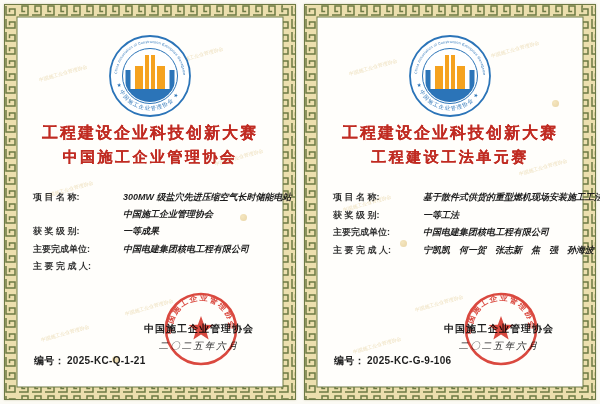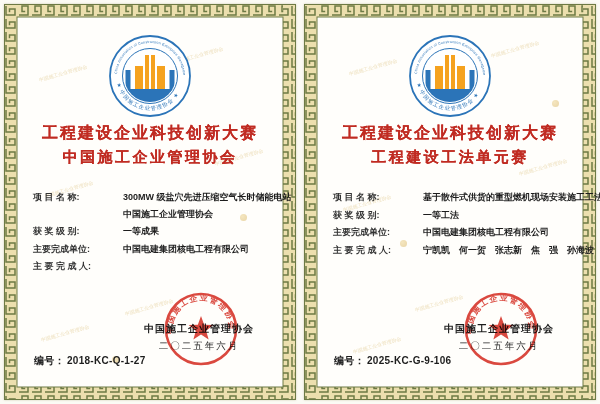--- a/index.html
+++ b/index.html
@@ -26,28 +26,28 @@
   .title2{
     font-size:15px;font-weight:bold;letter-spacing:2.5px;line-height:24px;
     color:#c02b22;text-shadow:0 0 .4px #c02b22;
   }
   .rows{position:absolute;top:172px;left:16px;right:6px;}
   .row{display:flex;margin-bottom:1px;gap:24px;}
   .lab{
     flex:0 0 66px;font-size:9px;font-weight:bold;color:#333;
     line-height:16.5px;white-space:pre;
   }
-  .vals{flex:1;font-size:9px;color:#1d1d1d;font-weight:bold;}
+  .vals{flex:1;font-size:9px;color:#1d1d1d;font-weight:bold;font-style:italic;}
   .vals div{line-height:16.5px;white-space:pre;}
   .issuer{
     position:absolute;right:12px;top:318px;width:170px;text-align:center;
     color:#1c1c1c;
   }
   .issuer .org{font-size:10px;font-weight:bold;letter-spacing:1px;line-height:14px;}
-  .issuer .date{font-size:9.5px;letter-spacing:2px;line-height:14px;margin-top:3px;}
+  .issuer .date{font-size:9.5px;letter-spacing:2px;line-height:14px;margin-top:3px;font-style:italic;}
   .seal{position:absolute;width:86px;height:86px;top:282px;right:52px;opacity:.9;mix-blend-mode:multiply;}
   .serial{
     position:absolute;left:30px;top:350px;font-size:10px;color:#1d1d1d;
     font-weight:bold;letter-spacing:.3px;
   }
   .serial .num{margin-left:2px;}
   .wm{
     position:absolute;font-size:5px;color:#d9bc74;opacity:.5;
     transform:rotate(-16deg);white-space:nowrap;pointer-events:none;
   }
@@ -160,21 +160,21 @@
           <path id="sealArc0" d="M -27 9 A 28.5 28.5 0 1 1 27 9" fill="none"></path>
         </defs>
       <circle r="35" fill="none" stroke="#d6352b" stroke-width="2.6"></circle>
       <polygon points="0,-13 3.17,-4.37 12.36,-4.02 5.14,1.67 7.64,10.52 0,5.4 -7.64,10.52 -5.14,1.67 -12.36,-4.02 -3.17,-4.37" fill="#d6352b"></polygon>
       <text font-size="8" fill="#d6352b" letter-spacing="1.6" font-weight="bold">
         <textPath href="#sealArc0" startOffset="4%">中国施工企业管理协会</textPath>
       </text>
     </svg>
 
     <div class="serial">
-      <span>编号：</span><span class="num">2018-KC-Q-1-27</span>
+      <span>编号：</span><span class="num">2025-KC-Q-1-21</span>
     </div>
   </div>
 
   <div class="cert right">
     <svg class="frame" viewBox="0 0 292 396" width="292" height="396">
       <defs>
         <pattern id="mh1" width="13" height="13" patternUnits="userSpaceOnUse">
           <rect width="13" height="13" fill="#ecdfae"></rect>
           <path d="M2 11 H11 V2 H5 V7.5 H8.2" fill="none" stroke="#6d7a44" stroke-width="1.5"></path>
         </pattern>

